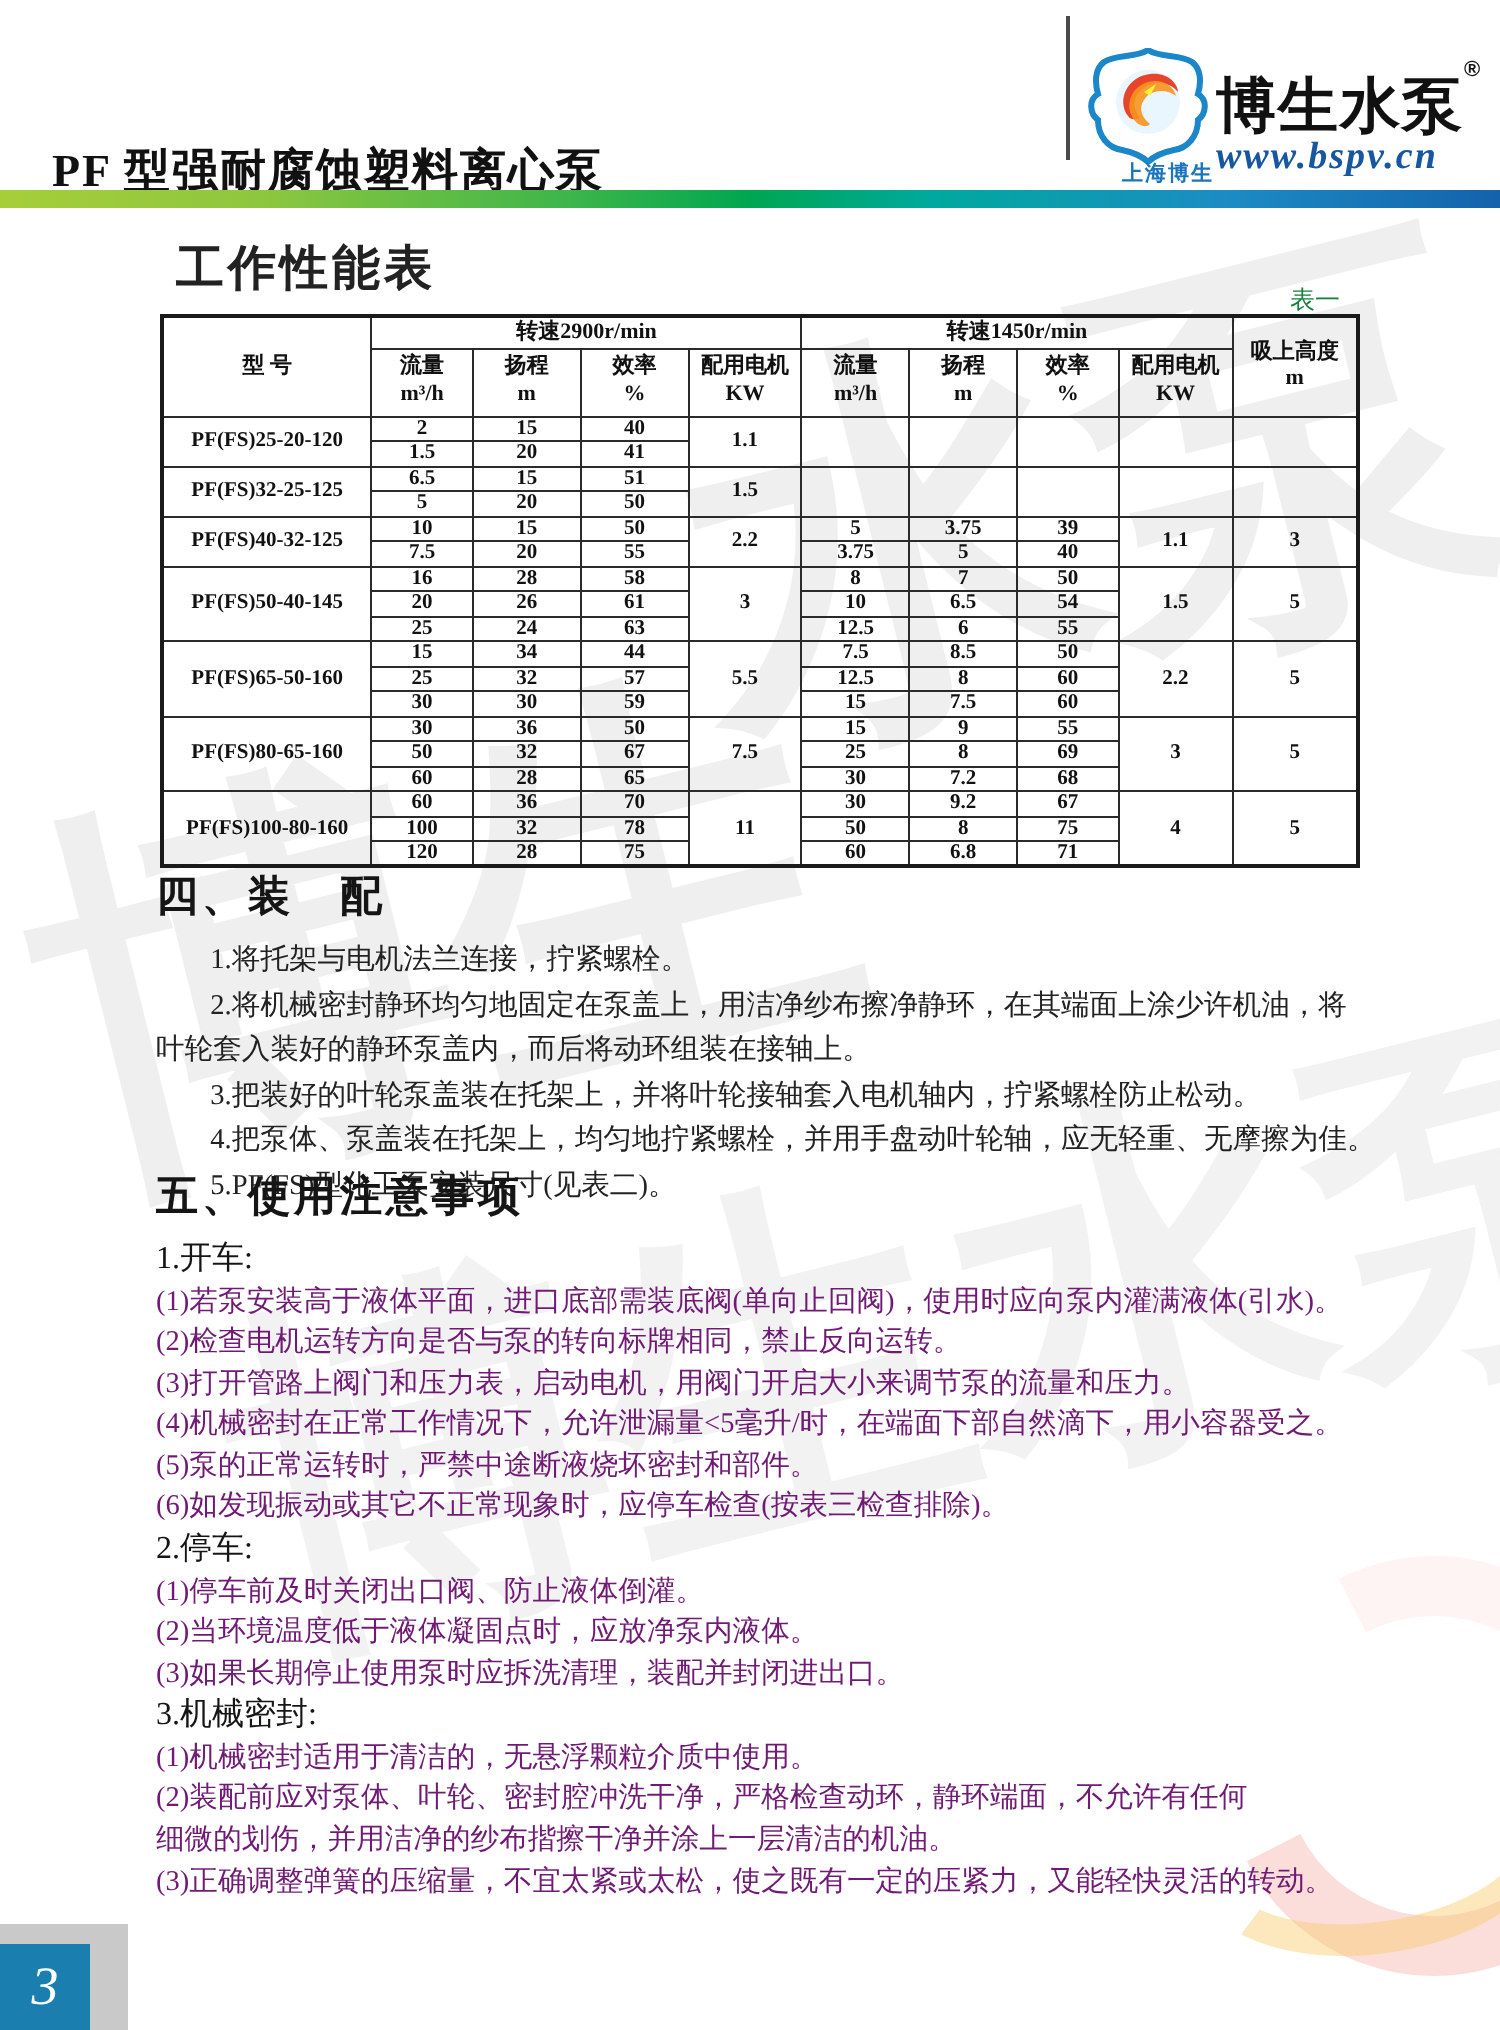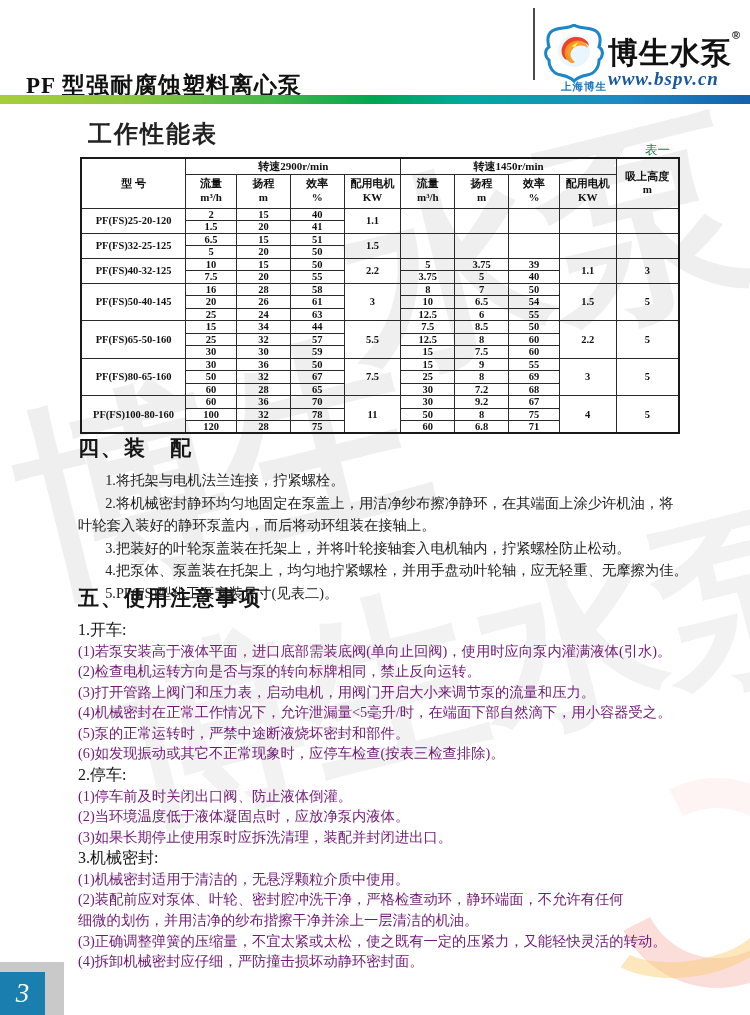--- a/index.html
+++ b/index.html
@@ -354,21 +354,20 @@
         <p class="usage-line">(6)如发现振动或其它不正常现象时，应停车检查(按表三检查排除)。</p>
         <p class="usage-subtitle">2.停车:</p>
         <p class="usage-line">(1)停车前及时关闭出口阀、防止液体倒灌。</p>
         <p class="usage-line">(2)当环境温度低于液体凝固点时，应放净泵内液体。</p>
         <p class="usage-line">(3)如果长期停止使用泵时应拆洗清理，装配并封闭进出口。</p>
         <p class="usage-subtitle">3.机械密封:</p>
         <p class="usage-line">(1)机械密封适用于清洁的，无悬浮颗粒介质中使用。</p>
         <p class="usage-line">(2)装配前应对泵体、叶轮、密封腔冲洗干净，严格检查动环，静环端面，不允许有任何
 细微的划伤，并用洁净的纱布揩擦干净并涂上一层清洁的机油。</p>
         <p class="usage-line">(3)正确调整弹簧的压缩量，不宜太紧或太松，使之既有一定的压紧力，又能轻快灵活的转动。</p>
-        <p class="usage-line">(4)拆卸机械密封应仔细，严防撞击损坏动静环密封面。</p>
       </div>
   </div>
 
   <div class="pgnum-backdrop z"></div>
   <div class="pgnum-badge z">
     <span>3</span>
   </div>
 
 </div>
 

